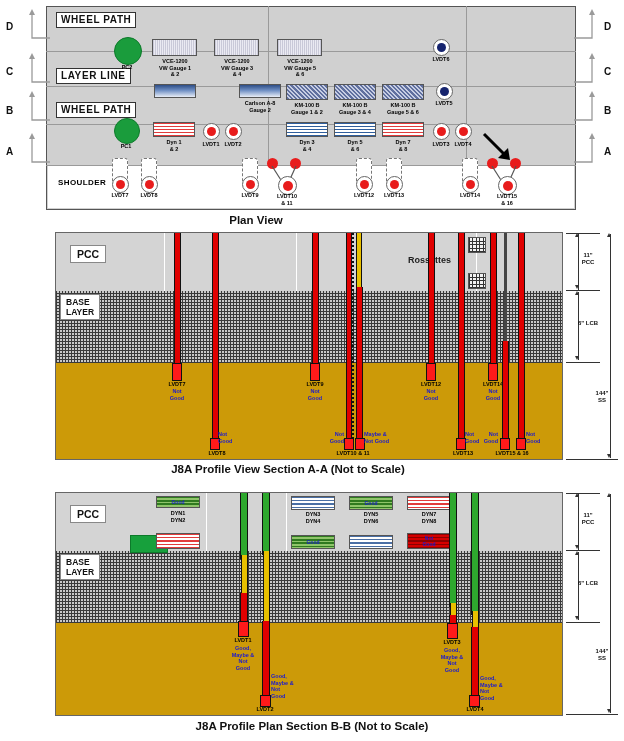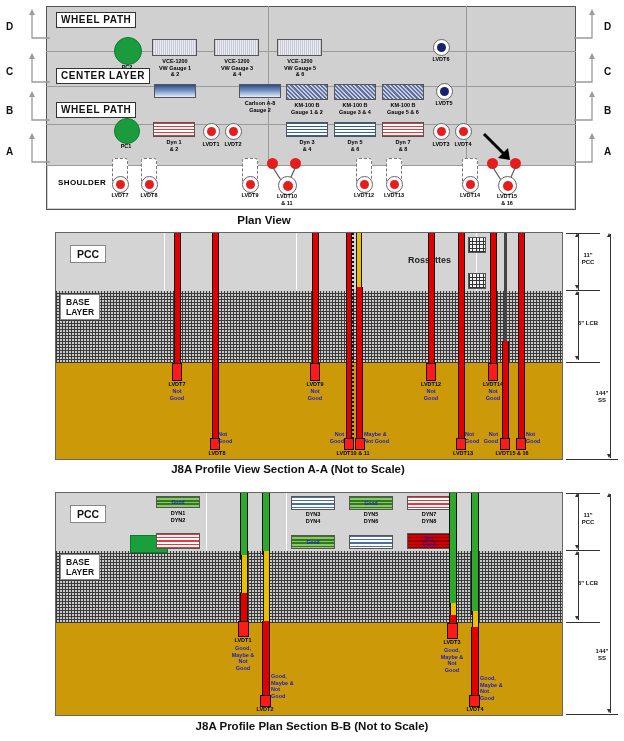--- a/index.html
+++ b/index.html
@@ -95,21 +95,21 @@
   <div class="shoulderband"></div>
 
   <div class="hline" style="top:45px;"></div>
   <div class="hline" style="top:80px;"></div>
   <div class="hline" style="top:118px;"></div>
   <div class="hline" style="top:159px;"></div>
   <div class="vline" style="left:222px;"></div>
   <div class="vline" style="left:420px;"></div>
 
   <div class="bannerbox" style="left:10px;top:6px;">WHEEL PATH</div>
-  <div class="bannerbox" style="left:10px;top:62px;">CENTER LAYER</div>
+  <div class="bannerbox" style="left:10px;top:62px;">LAYER LINE</div>
   <div class="bannerbox" style="left:10px;top:96px;">WHEEL PATH</div>
   <div class="abs" style="left:12px;top:172px;font-size:8px;font-weight:bold;letter-spacing:.4px;">SHOULDER</div>
 
   <div class="circ pc" style="left:68px;top:31px;width:26px;height:26px;"></div>
   <div class="lbl abs" style="left:60px;top:58px;width:42px;">PC2</div>
 
   <div class="gaugebox g-vce" style="left:106px;top:33px;width:45px;height:17px;"></div>
   <div class="lbl abs" style="left:102px;top:52px;width:54px;">VCE-1200
 VW Gauge 1
 &amp; 2</div>
@@ -289,21 +289,21 @@
       <polygon points="18,47 15,53 21,53"></polygon>
     <polygon points="18,85 15,91 21,91"></polygon>
       <polygon points="18,127 15,133 21,133"></polygon>
   </g>
 </svg>
 <div class="sectlabel abs" style="left:604px;top:21px;">D</div>
 <div class="sectlabel abs" style="left:604px;top:66px;">C</div>
 <div class="sectlabel abs" style="left:604px;top:105px;">B</div>
 <div class="sectlabel abs" style="left:604px;top:146px;">A</div>
 
-<div class="caption abs" style="left:8px;top:214px;width:512px;">Plan View</div>
+<div class="caption abs" style="left:0;top:214px;width:512px;">Plan View</div>
 
 <div class="panel" style="left:55px;top:232px;width:508px;height:228px;">
   <div class="pcclayer" style="height:58px;"></div>
   <div class="lcblayer" style="top:58px;height:72px;"></div>
   <div class="sslayer" style="top:130px;height:98px;"></div>
 
   <div class="abs" style="left:108px;top:0;width:1px;height:58px;background:#fff;"></div>
   <div class="abs" style="left:240px;top:0;width:1px;height:58px;background:#fff;"></div>
   <div class="abs" style="left:420px;top:0;width:1px;height:58px;background:#fff;"></div>
 

